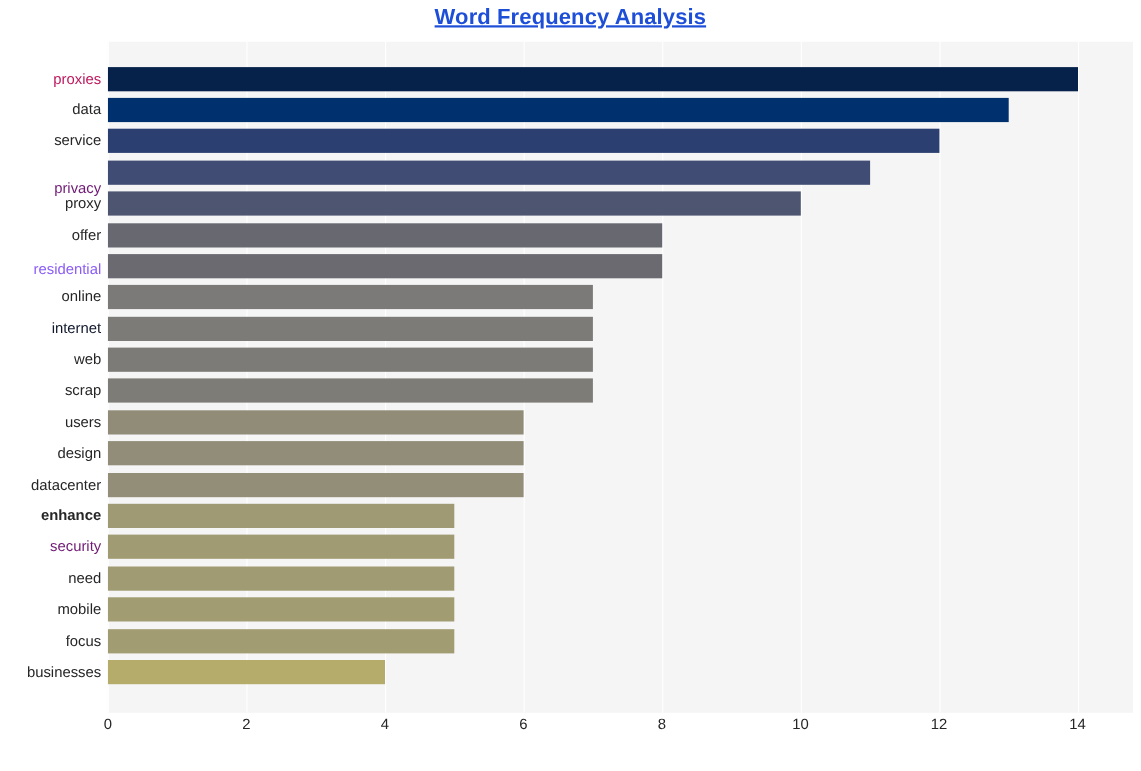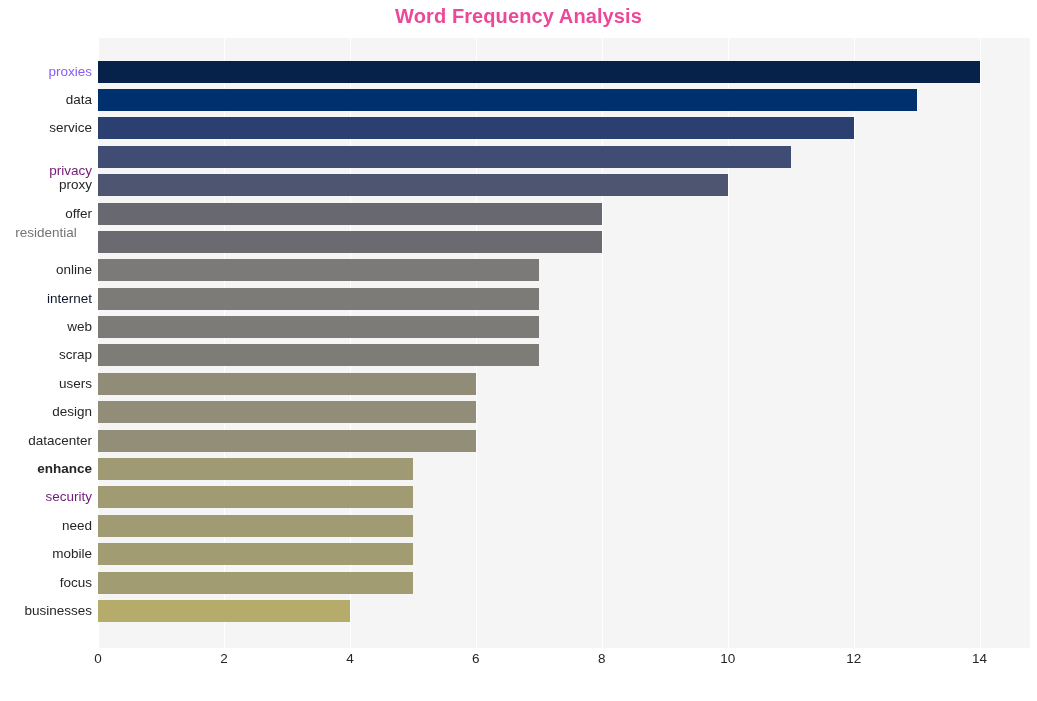--- a/index.html
+++ b/index.html
@@ -25,22 +25,23 @@
 
   
   #chart-title {
     position: absolute;
     left: 0;
     top: 5px;
     width: 1037px;
     text-align: center;
     font-size: 20px;
     font-weight: bold;
-    color: #ec4899;
+    color: #1d4ed8;
     letter-spacing: 0.1px;
+    text-decoration: underline;
   }
 
   
   #plot-area {
     position: absolute;
     left: 98px;
     top: 38px;
     width: 932px;   
     height: 610px;  
     background: #f5f5f5;
@@ -196,27 +197,27 @@
         <div class="bar-row" style="top: 533.683px; width: 100%;">
           <div class="bar" title="focus: 5" style="width: 314.865px; background: rgb(161, 156, 114);"></div>
         </div>
         <div class="bar-row" style="top: 562.082px; width: 100%;">
           <div class="bar" title="businesses: 4" style="width: 251.892px; background: rgb(181, 172, 108);"></div>
         </div>
       </div>
   </div>
 
   <div id="y-tick-labels">
-      <div class="y-tick-label" style="top: 26.5102px; color: #8b5cf6;">proxies</div>
+      <div class="y-tick-label" style="top: 26.5102px; color: #be185d;">proxies</div>
       <div class="y-tick-label" style="top: 54.9088px; color: rgb(38, 38, 38);">data</div>
       <div class="y-tick-label" style="top: 83.3073px; color: rgb(38, 38, 38);">service</div>
       <div class="y-tick-label" style="top: 126px; color: #701a75; padding-left: 28px;">privacy</div>
       <div class="y-tick-label" style="top: 140.104px; color: rgb(38, 38, 38);">proxy</div>
       <div class="y-tick-label" style="top: 168.503px; color: rgb(38, 38, 38);">offer</div>
-      <div class="y-tick-label" style="top: 188px; color: #737373; text-align: center;">residential</div>
+      <div class="y-tick-label" style="top: 200px; color: #8b5cf6;">residential</div>
       <div class="y-tick-label" style="top: 225.3px; color: rgb(38, 38, 38);">online</div>
       <div class="y-tick-label" style="top: 253.698px; color: #0f172a;">internet</div>
       <div class="y-tick-label" style="top: 282.097px; color: rgb(38, 38, 38);">web</div>
       <div class="y-tick-label" style="top: 310.495px; color: rgb(38, 38, 38);">scrap</div>
       <div class="y-tick-label" style="top: 338.894px; color: rgb(38, 38, 38);">users</div>
       <div class="y-tick-label" style="top: 367.292px; color: rgb(38, 38, 38);">design</div>
       <div class="y-tick-label" style="top: 395.691px; color: rgb(38, 38, 38);">datacenter</div>
       <div class="y-tick-label" style="top: 424.089px; color: rgb(38, 38, 38); font-weight: bold;">enhance</div>
       <div class="y-tick-label" style="top: 452.488px; color: #701a75;">security</div>
       <div class="y-tick-label" style="top: 480.886px; color: rgb(38, 38, 38);">need</div>

